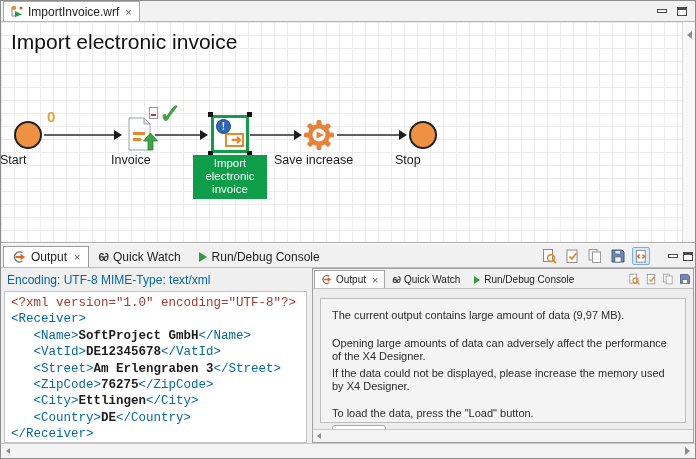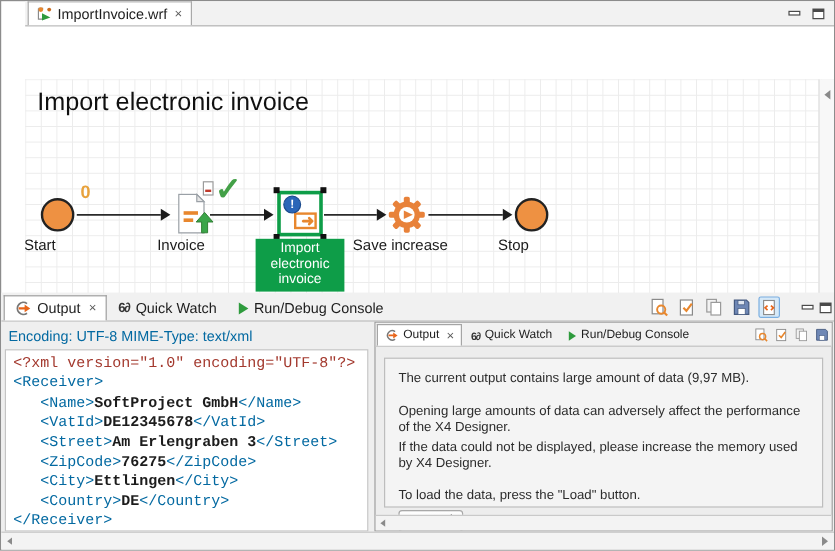--- a/index.html
+++ b/index.html
@@ -1,20 +1,20 @@
 <!DOCTYPE html>
 <html><head>
 <meta charset="utf-8">
 <style>
   * { margin:0; padding:0; box-sizing:border-box; }
   html,body { background:#d8d8d8; }
   body { font-family:"Liberation Sans", sans-serif; }
   .window {
     position:relative; width:696px; height:459px; background:#fff;
-    border:1px solid #8c8c8c; overflow:hidden; font-size:12px; color:#222;padding-left:20px;
+    border:1px solid #8c8c8c; overflow:hidden; font-size:12px; color:#222;
   }
 
   
   .editor-tabbar {
     position:relative; height:21px; background:#f2f2f2;
     border-bottom:1px solid #b5b5b5; display:flex; align-items:stretch;
   }
   .editor-tab {
     display:flex; align-items:center; gap:4px; padding:0 7px;
     background:#fff; border:1px solid #a9a9a9; border-bottom:none;
@@ -26,21 +26,20 @@
   .glyph-max { width:10px; height:9px; border:1px solid #4a4a4a; border-top-width:3px; background:#fff; }
 
   
   .canvas {
     position:relative; height:221px; background:#fff;
     background-image:
       linear-gradient(#ececec 1px, transparent 1px),
       linear-gradient(90deg, #ececec 1px, transparent 1px);
     background-size:13px 13px; overflow:hidden;
     border-bottom:1px solid #aaaaaa;
-    margin-top:44px;
   }
   .canvas-title { position:absolute; left:10px; top:8px; font-size:21px; color:#101010; font-weight:400; }
   .edges-svg { position:absolute; left:0; top:0; }
   .node-label { position:absolute; font-size:12.5px; color:#1a1a1a; }
   .circle-node {
     position:absolute; width:28px; height:28px; border-radius:50%;
     background:#ee9142; border:2px solid #222;
   }
   .edge-count { position:absolute; left:46px; top:86px; font-size:15px; font-weight:bold; color:#e8a23c; }
   .check-glyph { position:absolute; left:158px; top:76px; font-size:27px; font-weight:bold; color:#43a047; }

